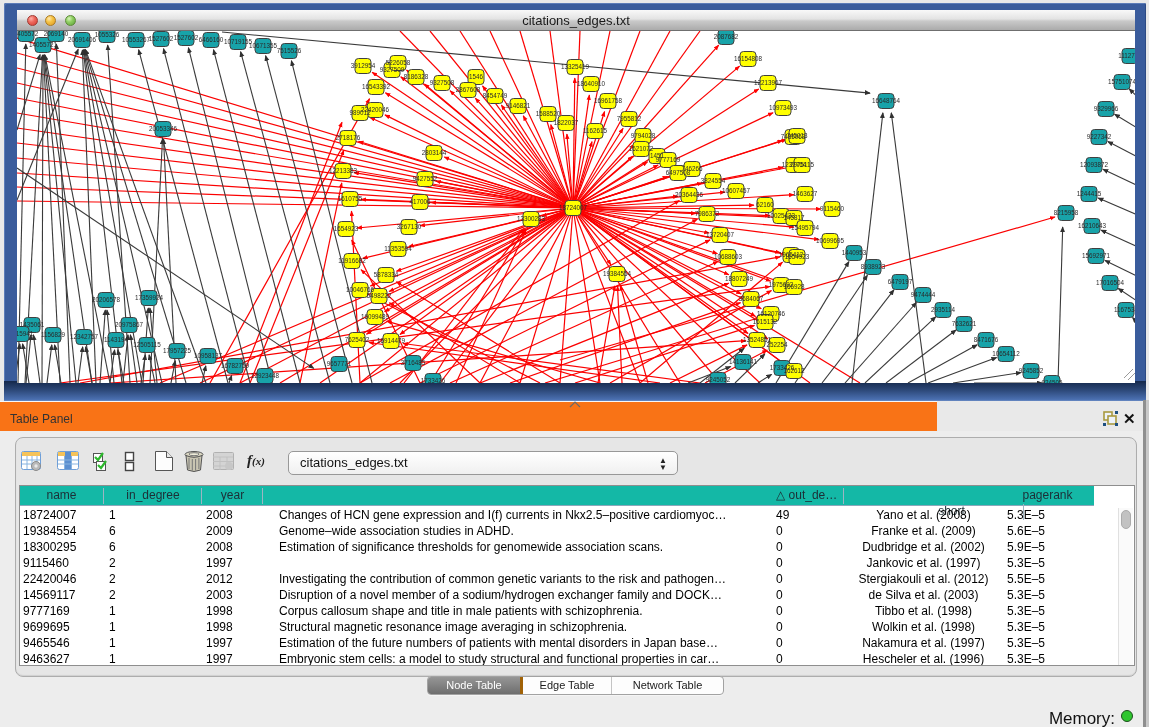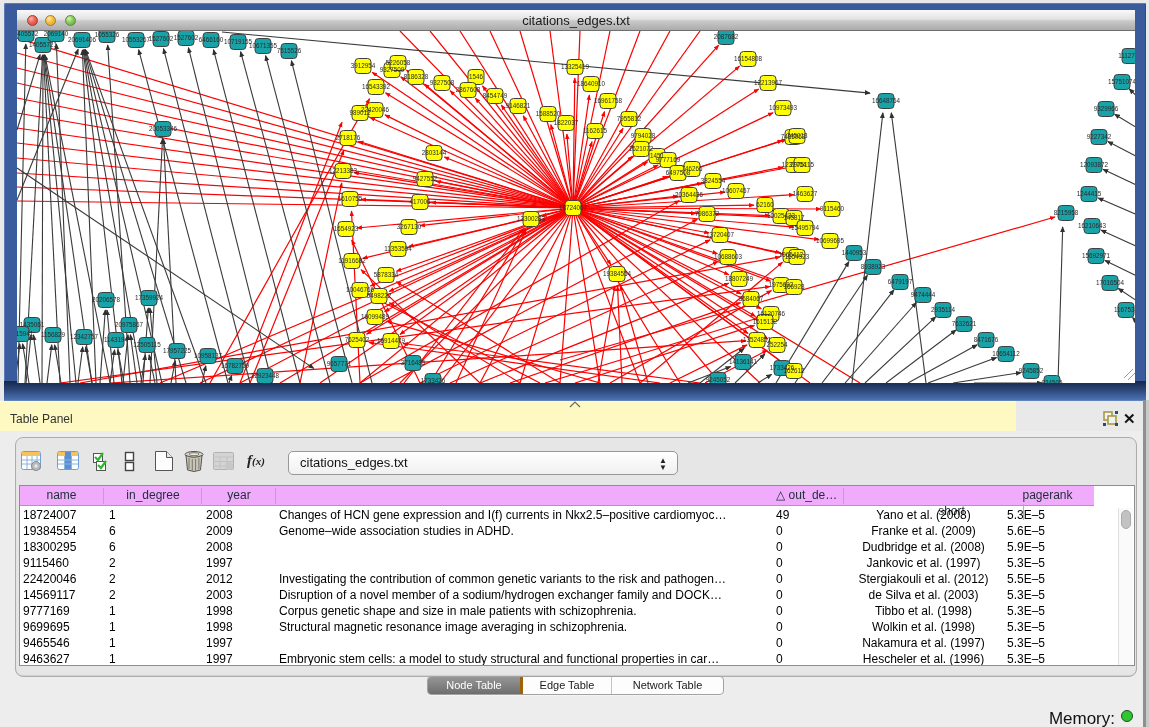--- a/index.html
+++ b/index.html
@@ -12,41 +12,41 @@
   background:linear-gradient(180deg,#f9f9f9 0%,#e3e3e3 45%,#c9c9c9 55%,#ababab 100%);
   border-bottom:1px solid #6f6f6f; }
 #title { width:100%; text-align:center; font-size:13px; color:#1a1a1a; line-height:21px; }
 .tl { width:11px; height:11px; border-radius:50%; top:15px; }
 #tlr { left:27px; background:radial-gradient(circle at 35% 30%, #ffb0a8 0%, #ee6a5f 40%, #d33a30 100%); border:1px solid #a03a32;}
 #tly { left:45px; background:radial-gradient(circle at 35% 30%, #ffe9b0 0%, #f5c243 40%, #dd9a26 100%); border:1px solid #ac7b22;}
 #tlg { left:65px; background:radial-gradient(circle at 35% 30%, #d6f5b8 0%, #8fce62 40%, #5da23a 100%); border:1px solid #5d8a38;}
 #canvas { left:17px; top:31px; width:1118px; height:352px; background:#ffffff; }
 
 
-#tphead { left:0; top:401px; width:1016px; height:30px; background:#fef9c3; border-top:1px solid #f8f8f8;}
+#tphead { left:0; top:401px; width:937px; height:30px; background:#f97316; border-top:1px solid #f8f8f8;}
 #tphead span { position:absolute; left:10px; top:10px; font-size:12px; color:#333; }
 #panelbg { left:0; top:431px; width:1149px; height:296px; background:#ededed; }
 #container { left:15px; top:437px; width:1122px; height:240px; background:#e6e6e6;
   border:1px solid #adadad; border-radius:8px; box-shadow:inset 0 -1px 1px #d0d0d0; }
 #rightstrip1 { left:1143px; top:400px; width:3px; height:327px; background:#8f8f8f; }
 #rightstrip2 { left:1146px; top:400px; width:3px; height:327px; background:#c9c9c9; }
 
 
 #flicon { left:1103px; top:411px; width:15px; height:15px; }
 #xicon  { left:1123px; top:410px; width:15px; height:16px; font-size:15px; font-weight:bold; color:#111; }
 
 
 .ticon { position:absolute; top:450px; }
 #combo { left:288px; top:451px; width:390px; height:24px; background:linear-gradient(180deg,#ffffff,#f0f0f0);
   border:1px solid #989898; border-radius:5px; font-size:13px; color:#111; line-height:22px; padding-left:11px; }
 #combo .arr { position:absolute; right:10px; top:5px; font-size:8px; color:#222; line-height:7px; }
 
 
 #table { left:19px; top:485px; width:1116px; height:181px; background:#fff; border:1px solid #8e8e8e; overflow:hidden; }
-#thead { position:absolute; left:0; top:0; width:1074px; height:20px; background:#f0abfc; border-bottom:1px solid #8aa8ba; }
+#thead { position:absolute; left:0; top:0; width:1074px; height:20px; background:#14b8a6; border-bottom:1px solid #8aa8ba; }
 #thead span { position:absolute; top:2px; font-size:12px; color:#1d2e36; text-align:center; border-right:1px solid #9db4c2; height:16px; }
 .tr { position:absolute; left:0; width:1074px; height:16px; font-size:12px; color:#000; white-space:nowrap; }
 .tr span { position:absolute; top:0; overflow:hidden; }
 .c0 { left:3px;   width:80px;  }
 .c1 { left:89px;  width:95px;  }
 .c2 { left:186px; width:70px;  }
 .c3 { left:259px; width:492px; }
 .c4 { left:756px; width:68px;  }
 .c5 { left:825px; width:157px; text-align:center; }
 .c6 { left:987px; width:87px;  }
@@ -653,21 +653,21 @@
    <circle cx="16" cy="14" r="4" fill="#bdbdbd"></circle>
   </g>
 </svg>
 <div class="abs" style="left:247px;top:452px;font-size:15px;font-style:italic;font-family:'Liberation Serif',serif;color:#222;font-weight:bold;">f<span style="font-size:11px;">(x)</span></div>
 <div id="combo" class="abs">citations_edges.txt<span class="arr">▲<br>▼</span></div>
 
 <div id="table" class="abs">
   <div id="thead">
     <span style="left:0;width:84px;">name</span>
     <span style="left:85px;width:97px;">in_degree</span>
-    <span style="left:183px;width:73px;">year</span>
+    <span style="left:183px;width:60px;">year</span>
     <span style="left:752px;width:72px;text-align:left;padding-left:4px;">△ out_de…</span>
     <span style="left:860px;width:144px;margin-top:16px;">short</span>
     <span style="left:982px;width:91px;border-right:none;">pagerank</span>
   </div>
   <div class="tr" style="top:22px">
       <span class="c0">18724007</span>
       <span class="c1">1</span>
       <span class="c2">2008</span>
       <span class="c3">Changes of HCN gene expression and I(f) currents in Nkx2.5–positive cardiomyoc…</span>
       <span class="c4">49</span>
@@ -680,22 +680,23 @@
       <span class="c2">2009</span>
       <span class="c3">Genome–wide association studies in ADHD.</span>
       <span class="c4">0</span>
       <span class="c5">Franke et al. (2009)</span>
       <span class="c6">5.6E–5</span>
     </div>
 <div class="tr" style="top:54px">
       <span class="c0">18300295</span>
       <span class="c1">6</span>
       <span class="c2">2008</span>
-      <span class="c4">0</span>
-      <span class="c5">Dudbridge et al. (2008)</span>
+      <span class="c3">Estimation of significance thresholds for genomewide association scans.</span>
+      <span class="c4">0</span>
+      <span class="c5">Dudbridge et al. (2002)</span>
       <span class="c6">5.9E–5</span>
     </div>
 <div class="tr" style="top:70px">
       <span class="c0">9115460</span>
       <span class="c1">2</span>
       <span class="c2">1997</span>
       <span class="c4">0</span>
       <span class="c5">Jankovic et al. (1997)</span>
       <span class="c6">5.3E–5</span>
     </div>
@@ -714,38 +715,39 @@
       <span class="c2">2003</span>
       <span class="c3">Disruption of a novel member of a sodium/hydrogen exchanger family and DOCK…</span>
       <span class="c4">0</span>
       <span class="c5">de Silva et al. (2003)</span>
       <span class="c6">5.3E–5</span>
     </div>
 <div class="tr" style="top:118px">
       <span class="c0">9777169</span>
       <span class="c1">1</span>
       <span class="c2">1998</span>
-      <span class="c3">Corpus genetic shape and size in male patients with schizophrenia.</span>
+      <span class="c3">Corpus callosum shape and title in male patients with schizophrenia.</span>
       <span class="c4">0</span>
       <span class="c5">Tibbo et al. (1998)</span>
       <span class="c6">5.3E–5</span>
     </div>
 <div class="tr" style="top:134px">
       <span class="c0">9699695</span>
       <span class="c1">1</span>
       <span class="c2">1998</span>
       <span class="c3">Structural magnetic resonance image averaging in schizophrenia.</span>
       <span class="c4">0</span>
       <span class="c5">Wolkin et al. (1998)</span>
       <span class="c6">5.3E–5</span>
     </div>
 <div class="tr" style="top:150px">
       <span class="c0">9465546</span>
       <span class="c1">1</span>
       <span class="c2">1997</span>
+      <span class="c3">Estimation of the future numbers of patients with mental disorders in Japan base…</span>
       <span class="c4">0</span>
       <span class="c5">Nakamura et al. (1997)</span>
       <span class="c6">5.3E–5</span>
     </div>
 <div class="tr" style="top:166px">
       <span class="c0">9463627</span>
       <span class="c1">1</span>
       <span class="c2">1997</span>
       <span class="c3">Embryonic stem cells: a model to study structural and functional properties in car…</span>
       <span class="c4">0</span>

